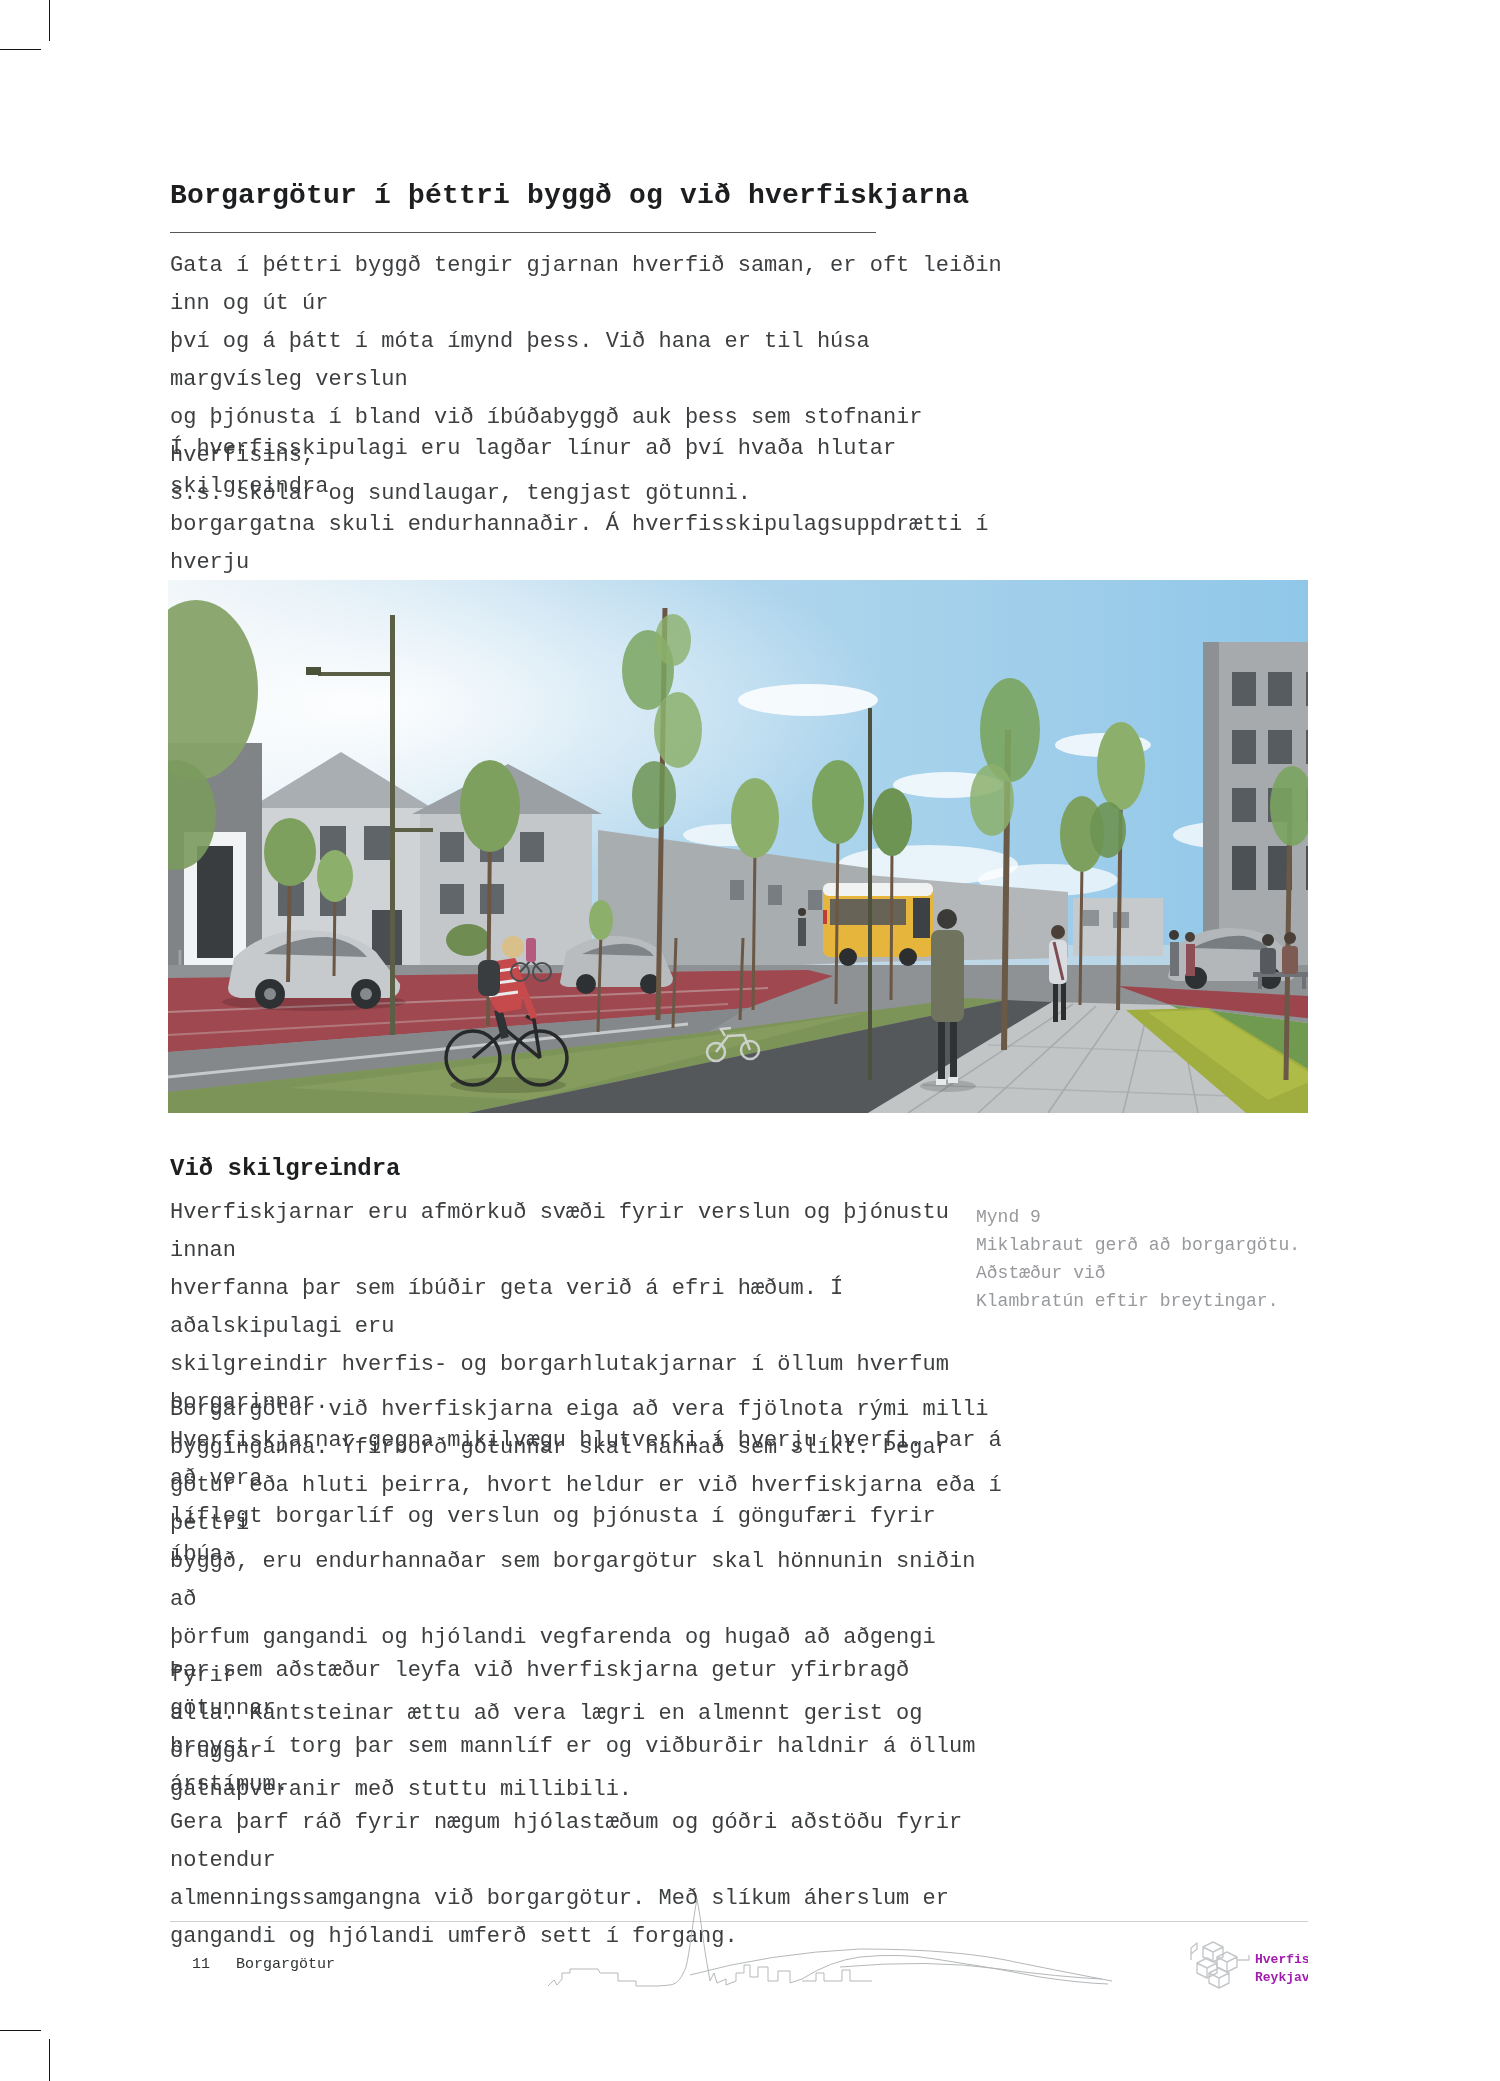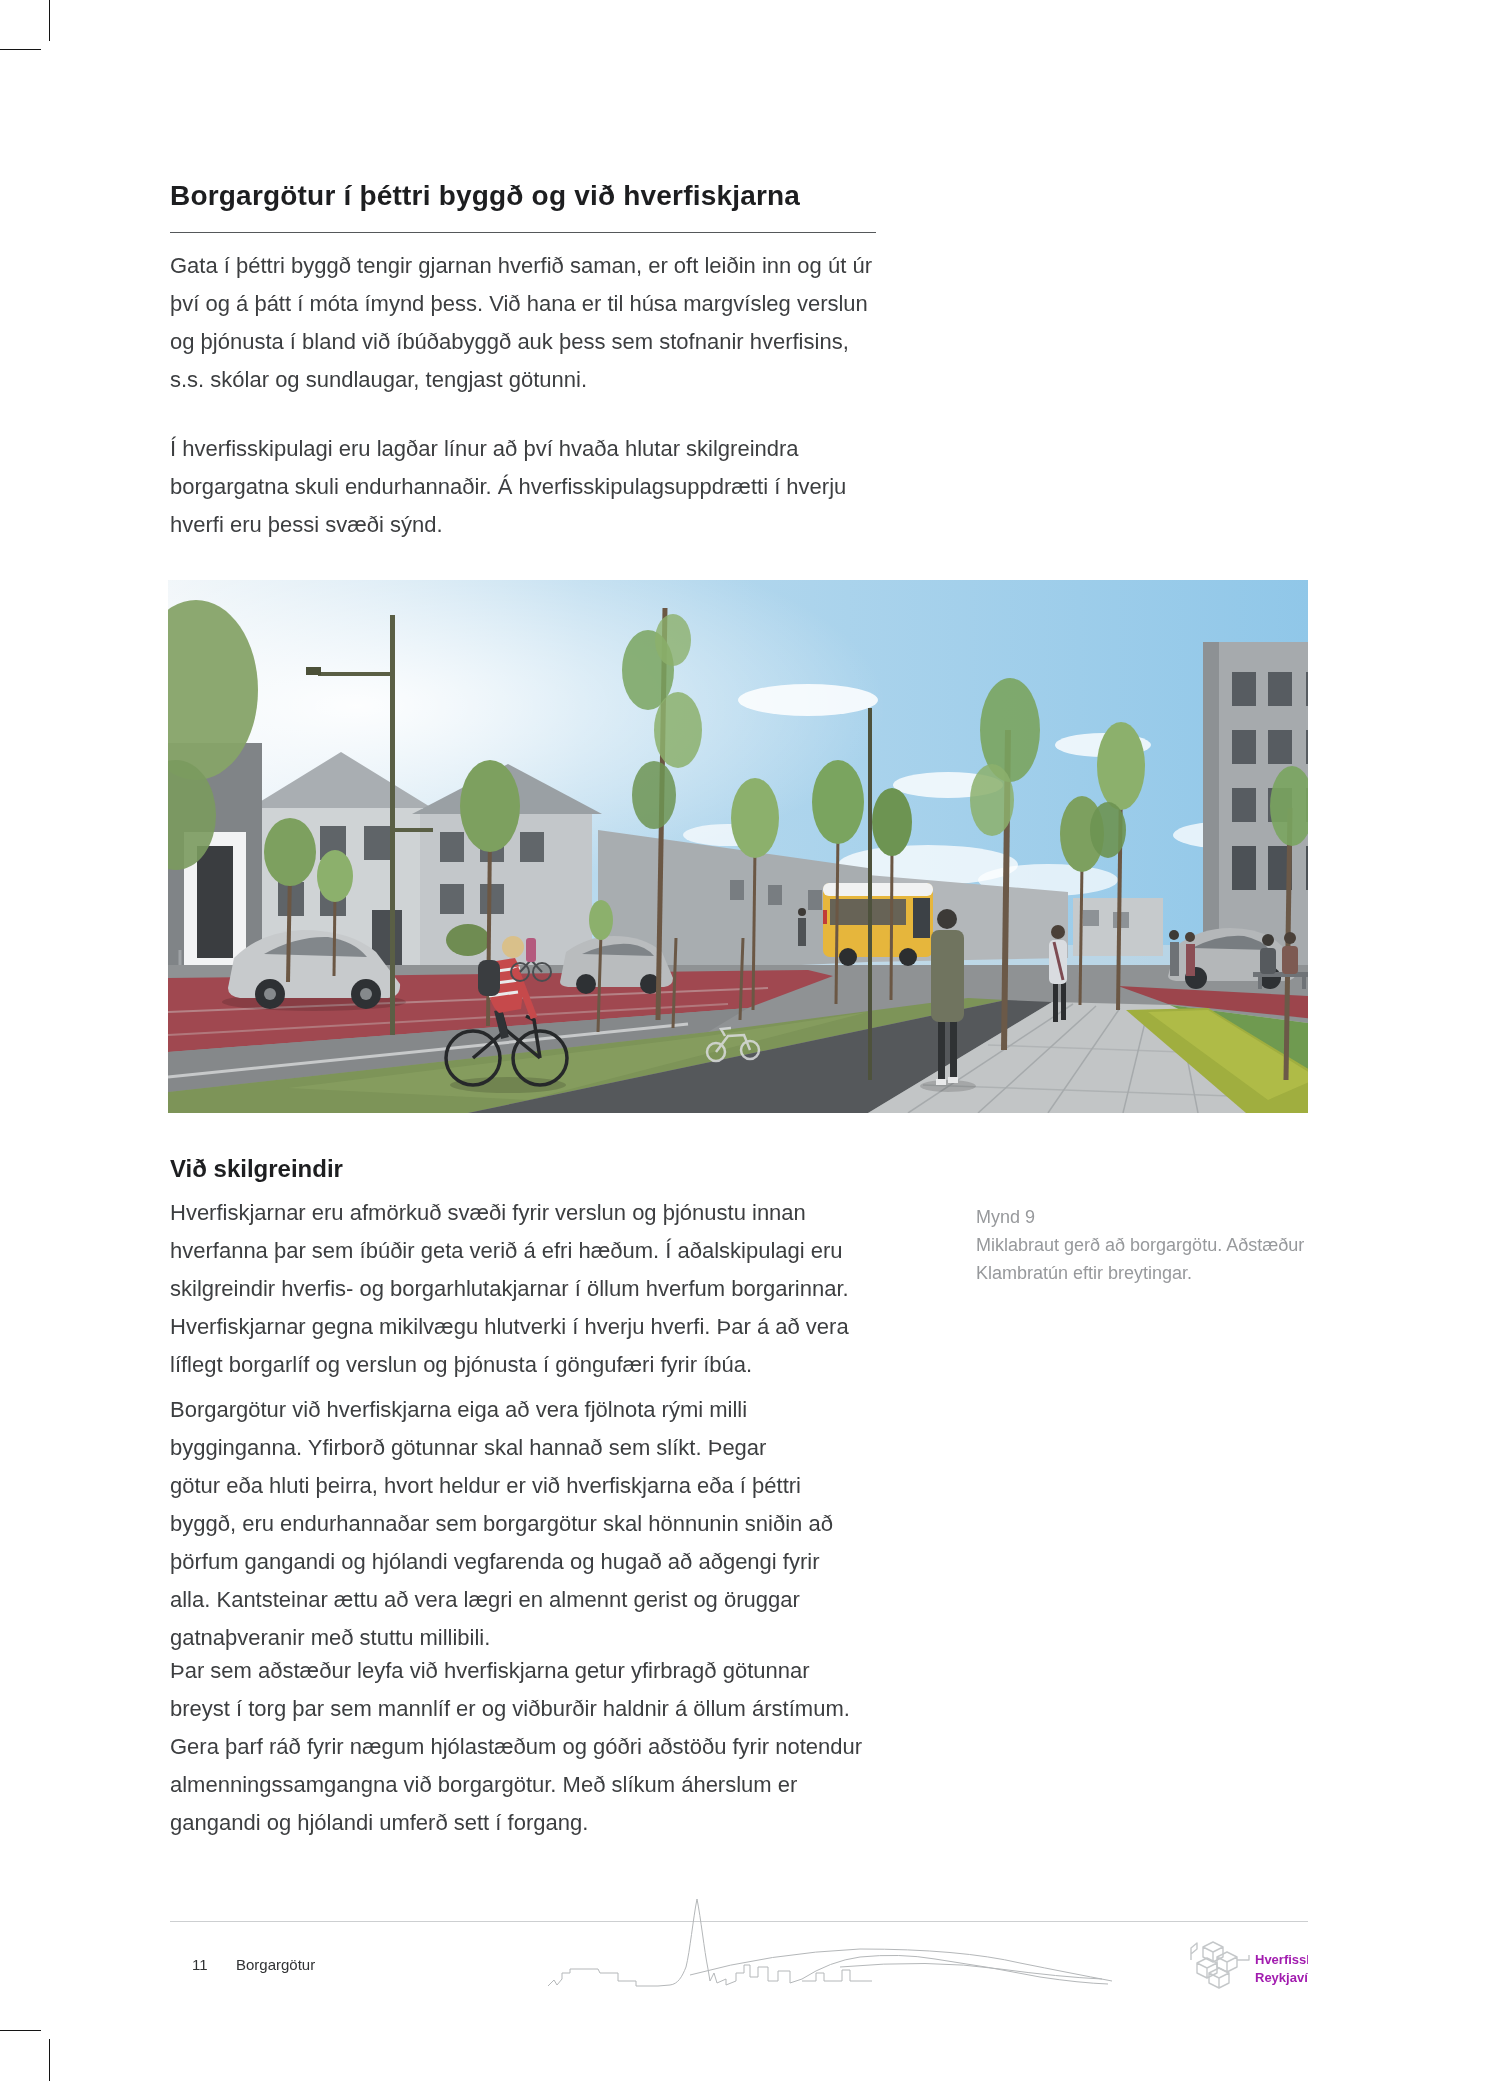--- a/index.html
+++ b/index.html
@@ -1,17 +1,17 @@
 <!DOCTYPE html>
 <html><head>
 <meta charset="utf-8">
 <style>
   html,body{margin:0;padding:0;background:#ffffff;}
   .page{position:relative;width:1308px;height:2081px;background:#ffffff;overflow:hidden;
-        font-family:Liberation Sans, sans-serif;}
+        font-family:Liberation Mono, monospace;}
   .abs{position:absolute;}
 
   
   .crop{position:absolute;background:#141414;}
 
   
   .doc-title{left:170px;top:180px;font-size:28px;font-weight:bold;color:#1d1e20;letter-spacing:.2px;}
   .title-rule{left:170px;top:232px;width:706px;height:1px;background:#55585a;}
   .body-text{font-size:22px;line-height:38px;color:#3c3e40;white-space:pre-line;width:840px;}
   .p-intro-1{left:170px;top:247px;}
@@ -310,21 +310,21 @@
         <path d="M352,392 L363,380 L374,392" fill="none" stroke="#4a4d50" stroke-width="2"></path>
         <rect x="358" y="358" width="10" height="24" rx="3" fill="#b45a7e"></rect>
       </g>
     </svg>
   </div>
 
   <div class="abs figure-caption">Mynd 9
 Miklabraut gerð að borgargötu. Aðstæður við
 Klambratún eftir breytingar.</div>
 
-  <div class="abs section-heading">Við skilgreindir</div>
+  <div class="abs section-heading">Við skilgreindra</div>
   <div class="abs body-text p-sec-2">Borgargötur við hverfiskjarna eiga að vera fjölnota rými milli
 bygginganna. Yfirborð götunnar skal hannað sem slíkt. Þegar
 götur eða hluti þeirra, hvort heldur er við hverfiskjarna eða í þéttri
 byggð, eru endurhannaðar sem borgargötur skal hönnunin sniðin að
 þörfum gangandi og hjólandi vegfarenda og hugað að aðgengi fyrir
 alla. Kantsteinar ættu að vera lægri en almennt gerist og öruggar
 gatnaþveranir með stuttu millibili.</div>
   <div class="abs body-text p-sec-1">Hverfiskjarnar eru afmörkuð svæði fyrir verslun og þjónustu innan
 hverfanna þar sem íbúðir geta verið á efri hæðum. Í aðalskipulagi eru
 skilgreindir hverfis- og borgarhlutakjarnar í öllum hverfum borgarinnar.

